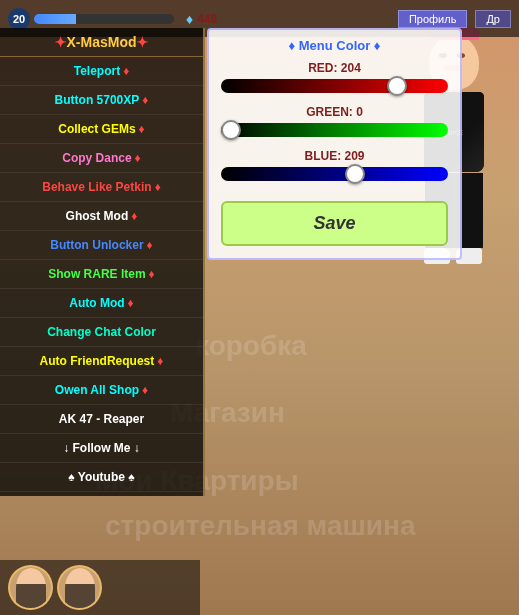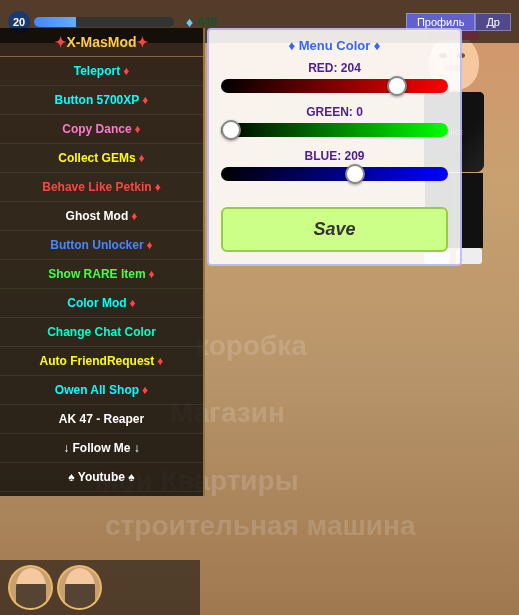--- a/index.html
+++ b/index.html
@@ -20,21 +20,21 @@
       height: 615px;
       background: linear-gradient(180deg, #d4956a 0%, #c8a070 30%, #b8956a 60%, #a07850 100%);
       z-index: 0;
     }
 
     
     .hud-bar {
       position: absolute;
       top: 0; left: 0;
       width: 519px;
-      height: 43px;
+      height: 37px;
       background: rgba(0,0,0,0.6);
       display: flex;
       align-items: center;
       z-index: 10;
       gap: 4px;
       padding: 0 8px;
     }
     .hud-level {
       background: #1a3a6e;
       border-radius: 50%;
@@ -52,28 +52,28 @@
       width: 30%;
       height: 100%;
       background: linear-gradient(90deg, #4488ff, #66aaff);
     }
     .hud-gem-icon {
       color: #66ccff;
       font-size: 14px;
       margin-left: 8px;
     }
     .hud-gem-count {
-      color: #14532d;
+      color: #7f1d1d;
       font-size: 12px;
       font-weight: bold;
     }
     .hud-right {
       margin-left: auto;
       display: flex;
-      gap: 0;
+      gap: 8px;
     }
     .hud-btn {
       background: rgba(80,80,180,0.7);
       color: white;
       font-size: 11px;
       padding: 2px 10px;
       border: 1px solid rgba(255,255,255,0.3);
       cursor: pointer;
     }
     .hud-btn.active {
@@ -179,27 +179,27 @@
     .color-panel-title .diamond-blue {
       color: #3366ff;
     }
     .slider-group {
       width: 100%;
       margin-bottom: 8px;
     }
     .slider-label {
       font-size: 12px;
       font-weight: bold;
-      color: #4c1d95;
+      color: #7f1d1d;
       text-align: center;
       margin-bottom: 4px;
     }
 
     .save-btn {
-      margin-top: 14px;
+      margin-top: 8px;
       width: 100%;
       padding: 10px;
       background: #ccff88;
       border: 2px solid #99cc44;
       border-radius: 6px;
       font-size: 18px;
       font-style: italic;
       font-weight: bold;
       color: #333;
       cursor: pointer;
@@ -335,40 +335,40 @@
   <div class="menu-title">
     <span class="diamond">✦</span><span>X-MasMod</span><span class="diamond">✦</span>
   </div>
 
   <div class="menu-item cyan">
     <span>Teleport</span><span class="dot">♦</span>
   </div>
   <div class="menu-item cyan">
     <span>Button 5700XP</span><span class="dot">♦</span>
   </div>
+  <div class="menu-item yellow">
+    <span>Collect GEMs</span><span class="dot">♦</span>
+  </div>
   <div class="menu-item pink">
     <span>Copy Dance</span><span class="dot">♦</span>
   </div>
-  <div class="menu-item yellow">
-    <span>Collect GEMs</span><span class="dot">♦</span>
-  </div>
   <div class="menu-item red">
     <span>Behave Like Petkin</span><span class="dot">♦</span>
   </div>
   <div class="menu-item white">
     <span>Ghost Mod</span><span class="dot">♦</span>
   </div>
   <div class="menu-item blue-bold">
     <span>Button Unlocker</span><span class="dot">♦</span>
   </div>
   <div class="menu-item green">
     <span>Show RARE Item</span><span class="dot">♦</span>
   </div>
   <div class="menu-item cyan">
-    <span>Color Mod</span><span class="dot">♦</span>
+    <span>Auto Mod</span><span class="dot">♦</span>
   </div>
   <div class="menu-item cyan-yellow">
     <span>Change Chat Color</span>
   </div>
   <div class="menu-item yellow">
     <span>Auto FriendRequest</span><span class="dot">♦</span>
   </div>
   <div class="menu-item cyan">
     <span>Owen All Shop</span><span class="dot">♦</span>
   </div>

